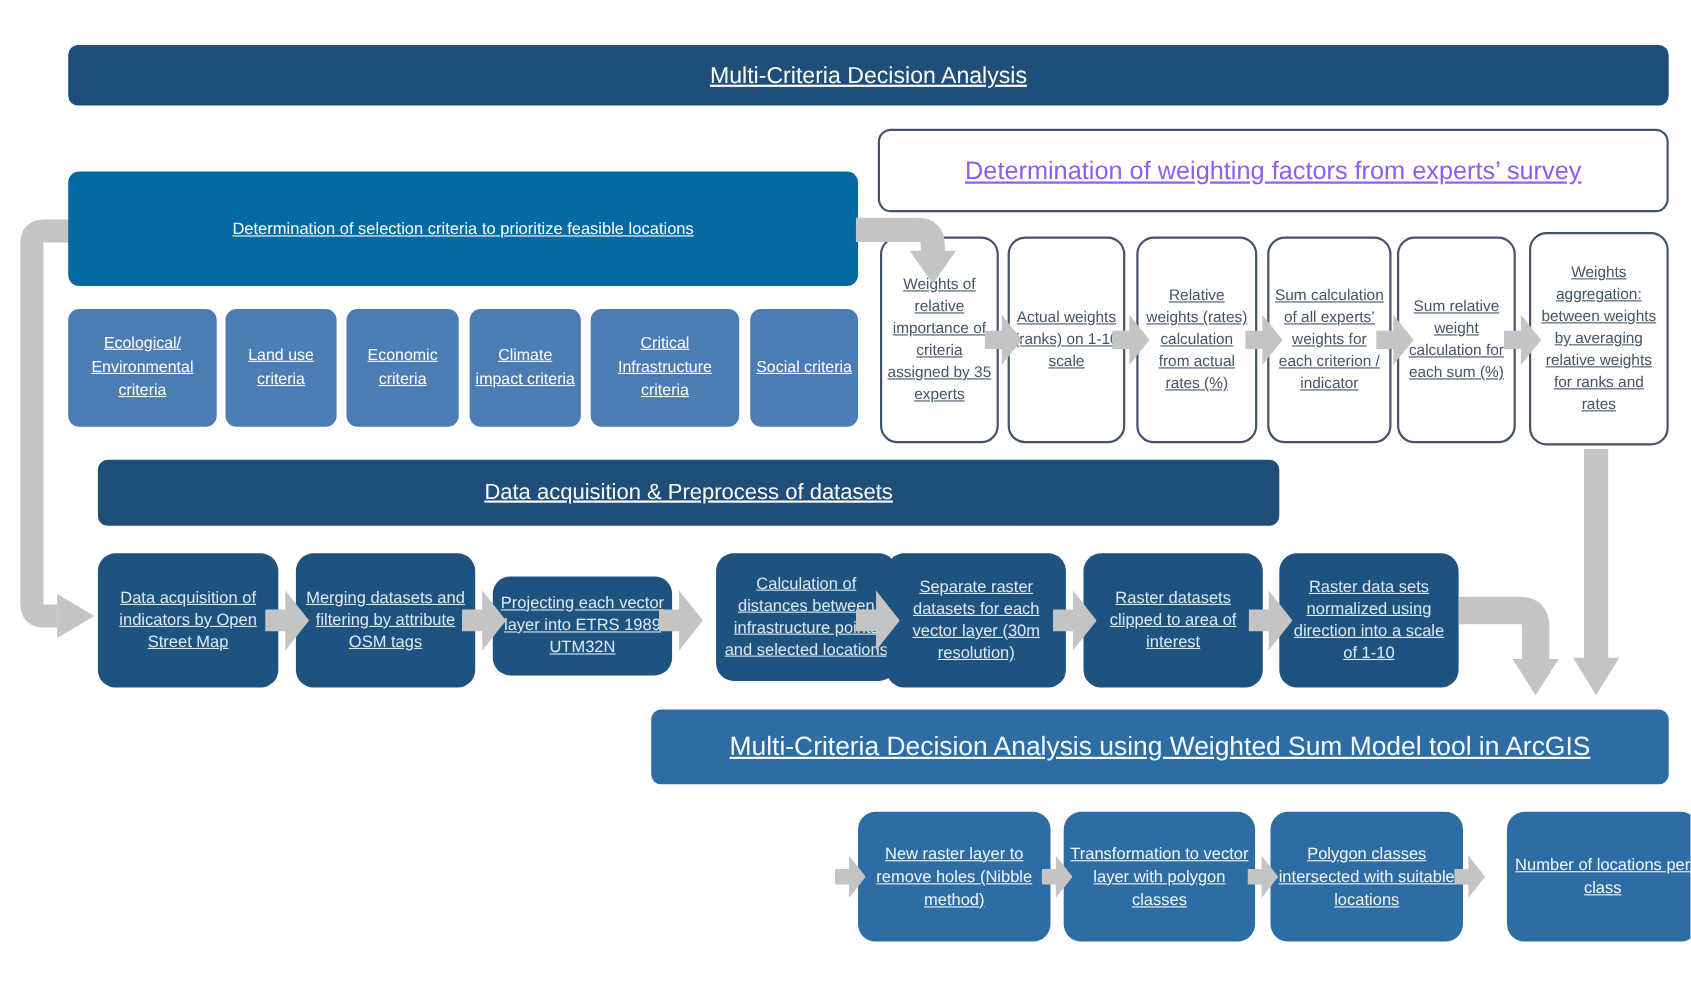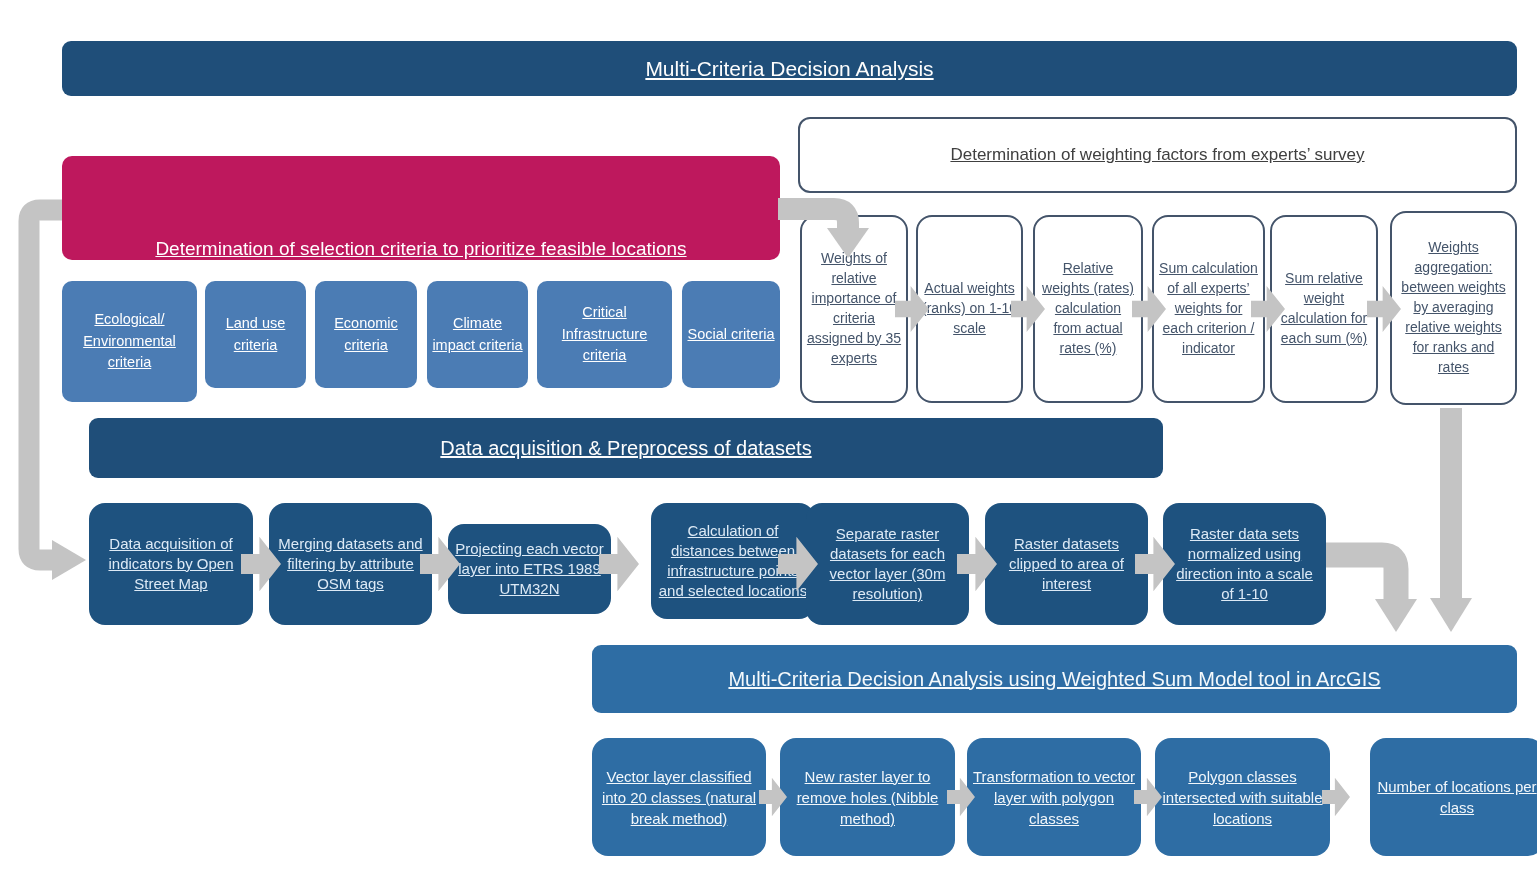--- a/index.html
+++ b/index.html
@@ -1,28 +1,28 @@
 <!DOCTYPE html>
 <html><head>
 <meta charset="utf-8">
 <style>
   html,body{margin:0;padding:0;background:#ffffff;}
   .canvas{position:relative;width:1537px;height:895px;background:#ffffff;overflow:hidden;
           font-family:"Liberation Sans",sans-serif;}
   .node{position:absolute;display:flex;align-items:center;justify-content:center;
         text-align:center;box-sizing:border-box;text-decoration:underline;}
   .banner-dark{background:#1F4E79;color:#FDFDFD;border-radius:9px;font-size:21px;z-index:2;}
-  .banner-steel{background:#2E6DA4;color:#F4F9FC;border-radius:9px;font-size:20px;z-index:2;}
-  .box-med{background:#be185d;color:#FFFFFF;border-radius:10px;font-size:19px;z-index:2;align-items:flex-end;}
+  .banner-steel{background:#2E6DA4;color:#F4F9FC;border-radius:9px;font-size:24px;z-index:2;}
+  .box-med{background:#0369a1;color:#FFFFFF;border-radius:10px;font-size:15px;z-index:2;}
   .box-med-sm{background:#4B7CB4;color:#FFFFFF;border-radius:10px;font-size:14.5px;
               line-height:1.5;padding:4px;z-index:2;}
   .box-white{background:#FFFFFF;border:2px solid #44546A;color:#44546A;border-radius:16px;
              font-size:14px;line-height:1.42;padding:4px;z-index:2;}
-  .survey{background:#FFFFFF;border:2px solid #44546A;color:#404040;border-radius:12px;
-          font-size:17px;z-index:2;justify-content:center;}
+  .survey{background:#FFFFFF;border:2px solid #44546A;color:#8b5cf6;border-radius:12px;
+          font-size:23px;z-index:2;justify-content:center;}
   .box-deep{background:#1E527F;color:#DDEAF6;border-radius:16px;font-size:15px;
             line-height:1.35;padding:6px;z-index:2;}
   .box-steel{background:#2E6DA4;color:#F2F7FB;border-radius:16px;font-size:15px;
              line-height:1.4;padding:6px;z-index:2;}
   .chev{position:absolute;background:#C4C4C4;z-index:3;
         clip-path:polygon(0 34%,46% 34%,46% 6%,100% 50%,46% 94%,46% 66%,0 66%);}
   svg.arrow{position:absolute;z-index:1;}
   svg.arrow.over{z-index:3;}
 </style>
 </head>
@@ -52,21 +52,21 @@
   </div>
 
   <div class="node survey" style="left:798px;top:117px;width:719px;height:76px">
     <span>Determination of weighting factors from experts’ survey</span>
   </div>
 
   <div class="node box-med" style="left:62px;top:156px;width:718px;height:104px">
     <span>Determination of selection criteria to prioritize feasible locations</span>
   </div>
 
-  <div class="node box-med-sm" style="left:62px;top:281px;width:135px;height:121px">
+  <div class="node box-med-sm" style="left:62px;top:281px;width:135px;height:107px">
     <span>Ecological/ Environmental criteria</span>
     </div>
   <div class="node box-med-sm" style="left:205px;top:281px;width:101px;height:107px">
     <span>Land use criteria</span>
     </div>
   <div class="node box-med-sm" style="left:315px;top:281px;width:102px;height:107px">
     <span>Economic criteria</span>
     </div>
   <div class="node box-med-sm" style="left:427px;top:281px;width:101px;height:107px">
     <span>Climate impact criteria</span>
@@ -133,23 +133,20 @@
   <div class="chev" style="left:420px;top:533px;width:40px;height:62px"></div>
   <div class="chev" style="left:599px;top:533px;width:40px;height:62px"></div>
   <div class="chev" style="left:778px;top:533px;width:40px;height:62px"></div>
   <div class="chev" style="left:957px;top:533px;width:40px;height:62px"></div>
   <div class="chev" style="left:1135px;top:533px;width:40px;height:62px"></div>
 
   <div class="node banner-steel" style="left:592px;top:645px;width:925px;height:68px">
     <span>Multi-Criteria Decision Analysis using Weighted Sum Model tool in ArcGIS</span>
   </div>
 
-  <div class="node box-steel" style="left:592px;top:738px;width:174px;height:118px">
-    <span>Vector layer classified into 20 classes (natural break method)</span>
-    </div>
   <div class="node box-steel" style="left:780px;top:738px;width:175px;height:118px">
     <span>New raster layer to remove holes (Nibble method)</span>
     </div>
   <div class="node box-steel" style="left:967px;top:738px;width:174px;height:118px">
     <span>Transformation to vector layer with polygon classes</span>
     </div>
   <div class="node box-steel" style="left:1155px;top:738px;width:175px;height:118px">
     <span>Polygon classes intersected with suitable locations</span>
     </div>
   <div class="node box-steel" style="left:1370px;top:738px;width:174px;height:118px">

